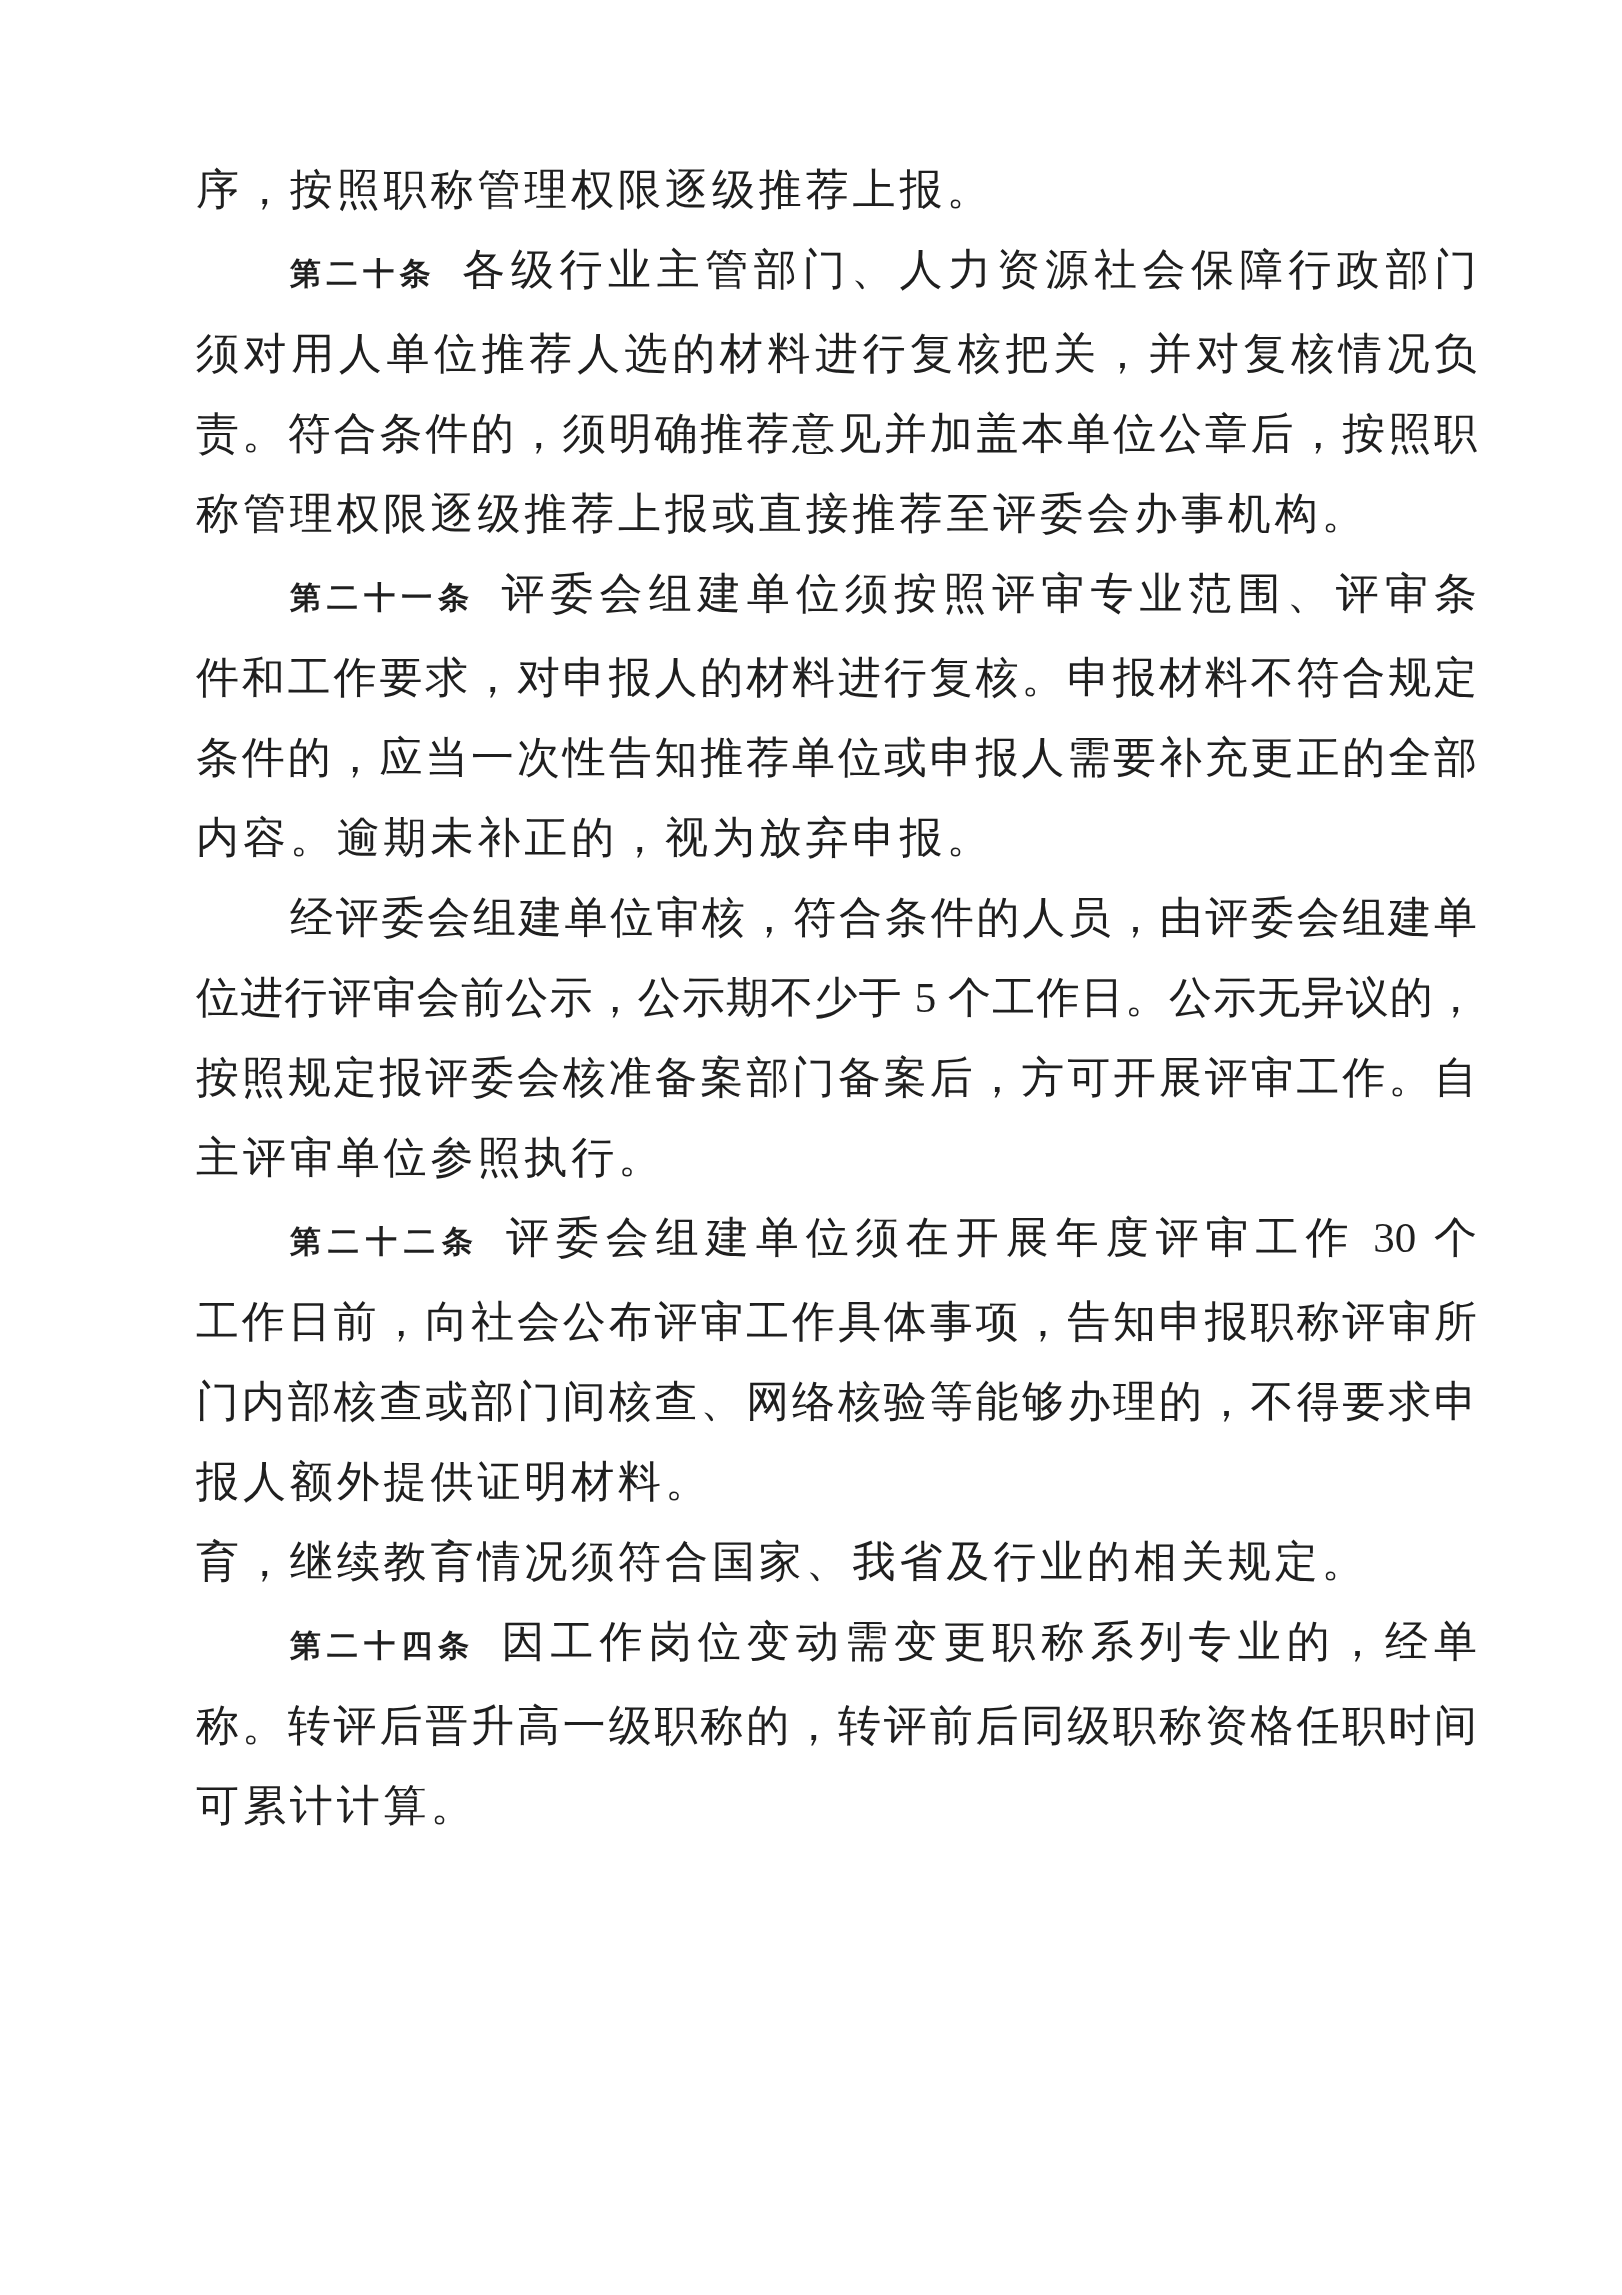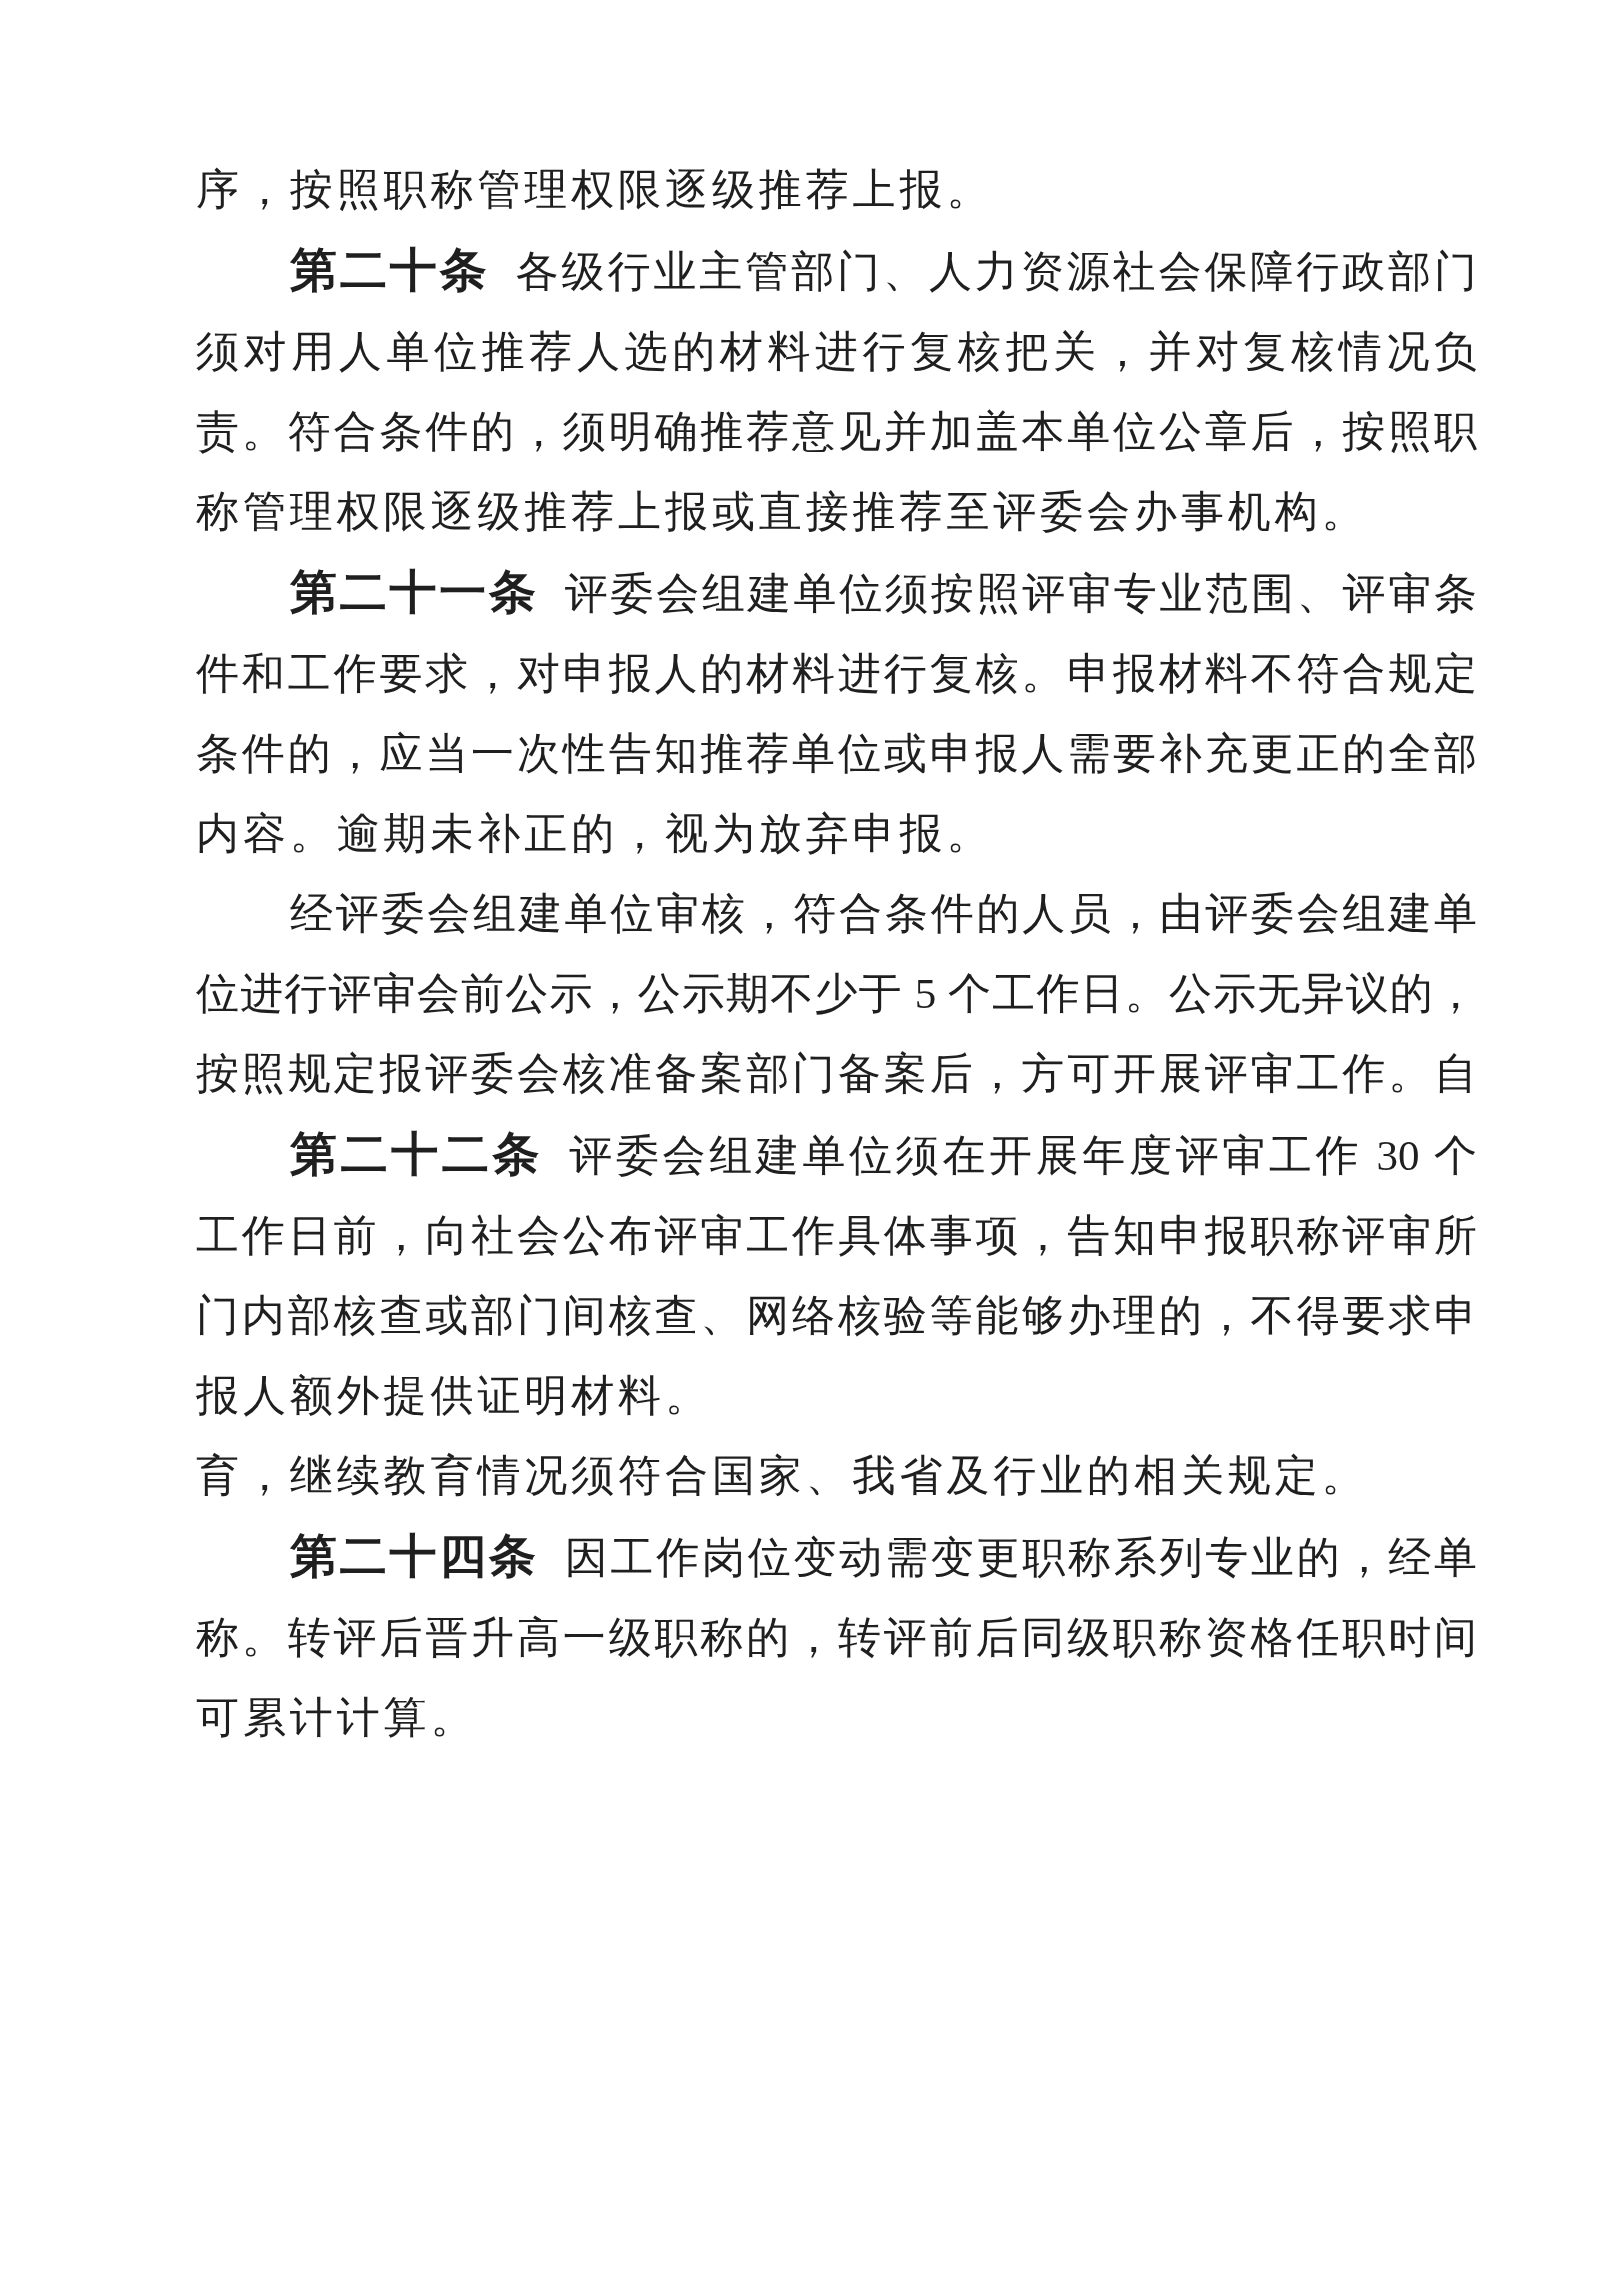--- a/index.html
+++ b/index.html
@@ -37,21 +37,21 @@
     text-align: justify;
     text-align-last: justify;
     text-justify: inter-ideograph;
   }
   .line.indent {
     text-indent: 94px;
   }
   .head {
     font-family: "Liberation Sans", "DejaVu Sans", sans-serif;
     font-weight: bold;
-    font-size: 47px;
+    font-size: 31px;
     margin-right: 26px;
   }
   .page-number {
     position: absolute;
     left: 1305px;
     top: 2057px;
     color: #2a2a2a;
     font-size: 38px;
     line-height: 65px;
     letter-spacing: 10.5px;
@@ -82,20 +82,21 @@
     <p class="line fill"><span>条件的，应当一次性告知推荐单位或申报人需要补充更正的全部</span></p>
 
     <p class="line"><span>内容。逾期未补正的，视为放弃申报。</span></p>
 
     <p class="line fill indent"><span>经评委会组建单位审核，符合条件的人员，由评委会组建单</span></p>
 
     <p class="line fill"><span>位进行评审会前公示，公示期不少于 5 个工作日。公示无异议的，</span></p>
 
     <p class="line fill"><span>按照规定报评委会核准备案部门备案后，方可开展评审工作。自</span></p>
 
+    <p class="line"><span>主评审单位参照执行。</span></p>
 
     <p class="line fill indent"><span class="head">第二十二条</span><span>评委会组建单位须在开展年度评审工作 30 个</span></p>
 
     <p class="line fill"><span>工作日前，向社会公布评审工作具体事项，告知申报职称评审所</span></p>
 
 
     <p class="line fill"><span>门内部核查或部门间核查、网络核验等能够办理的，不得要求申</span></p>
 
     <p class="line"><span>报人额外提供证明材料。</span></p>
 

